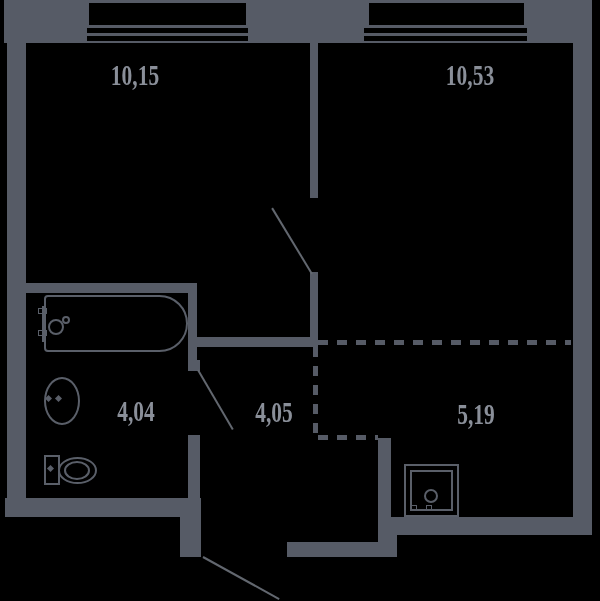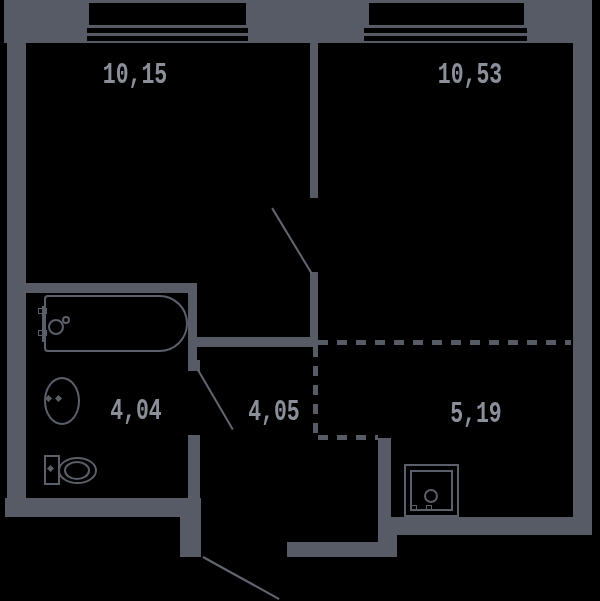--- a/index.html
+++ b/index.html
@@ -5,21 +5,21 @@
   :root{
     --bg:#000000;
     --wall:#565b66;
     --fixture:#5a5f69;
     --leaf:#62676f;
     --label:#8a8f99;
   }
   html,body{margin:0;padding:0;background:var(--bg);}
   #plan{
     position:relative;width:600px;height:601px;background:var(--bg);
-    overflow:hidden;font-family:Liberation Mono, monospace;
+    overflow:hidden;font-family:Liberation Serif, serif;
   }
   .wall{position:absolute;background:var(--wall);}
   .cut{position:absolute;background:var(--bg);}
   .dash-h{position:absolute;height:5px;background:repeating-linear-gradient(90deg,var(--wall) 0 10px,transparent 10px 19px);}
   .dash-v{position:absolute;width:5px;background:repeating-linear-gradient(180deg,var(--wall) 0 10px,transparent 10px 19px);}
   .leaf{position:absolute;height:2px;background:var(--leaf);transform-origin:0 50%;}
   .outline{position:absolute;border:2px solid var(--fixture);background:transparent;box-sizing:border-box;}
   .fill{position:absolute;background:var(--fixture);}
   .room-label{
     position:absolute;color:var(--label);font-size:29px;font-weight:600;

